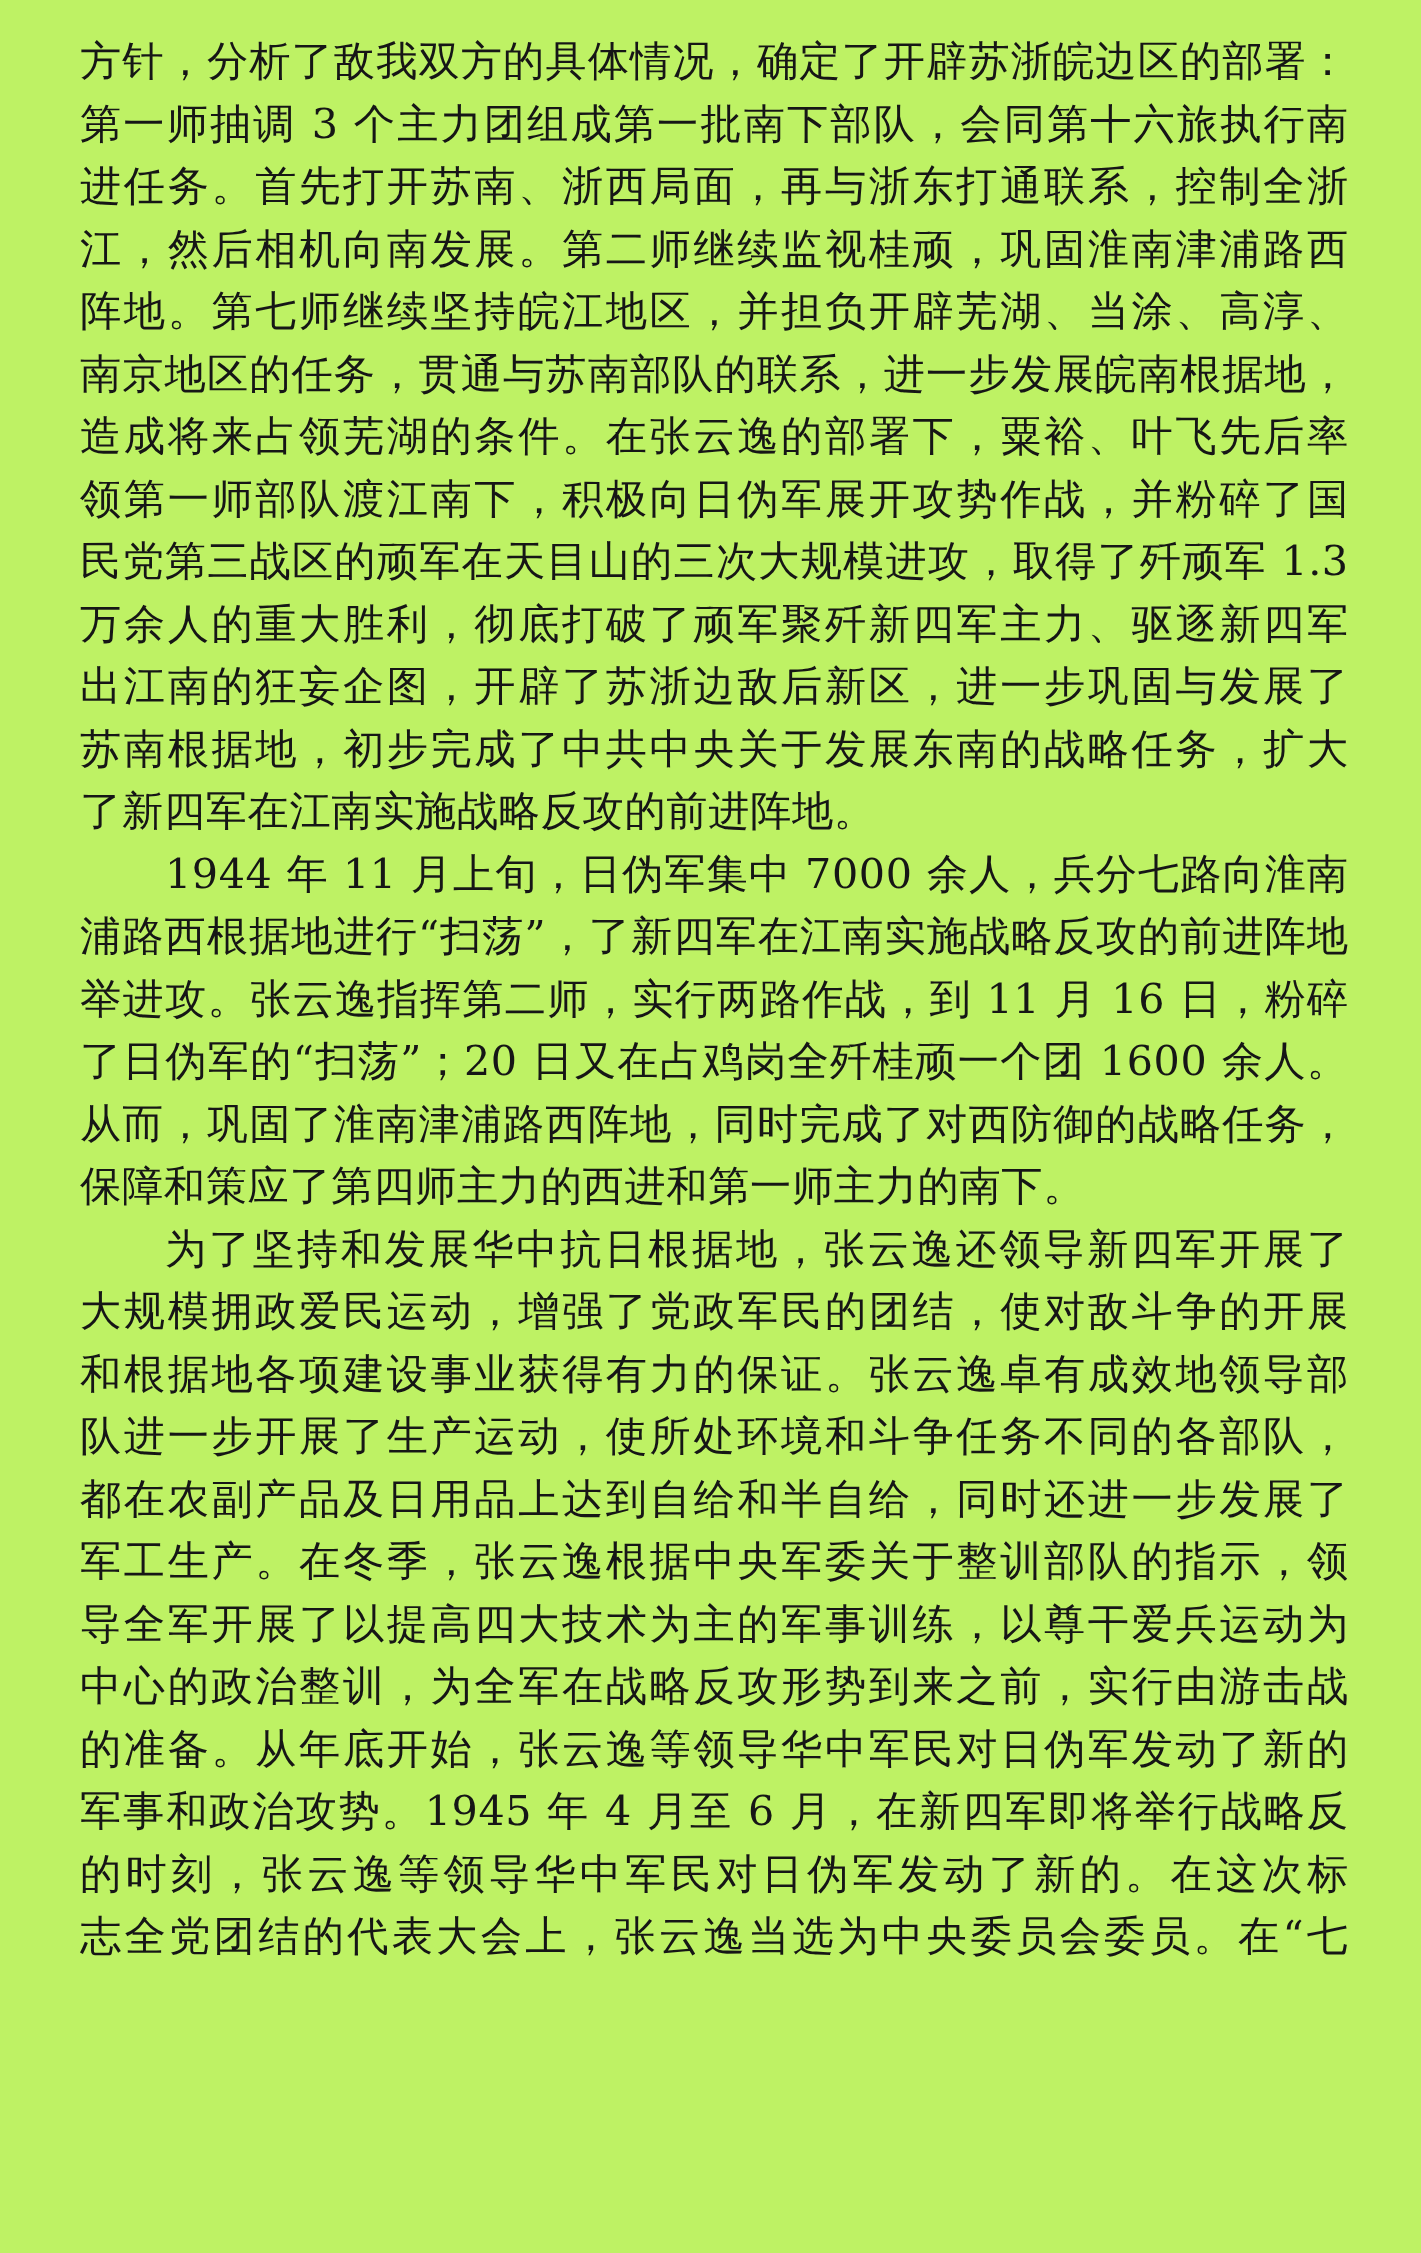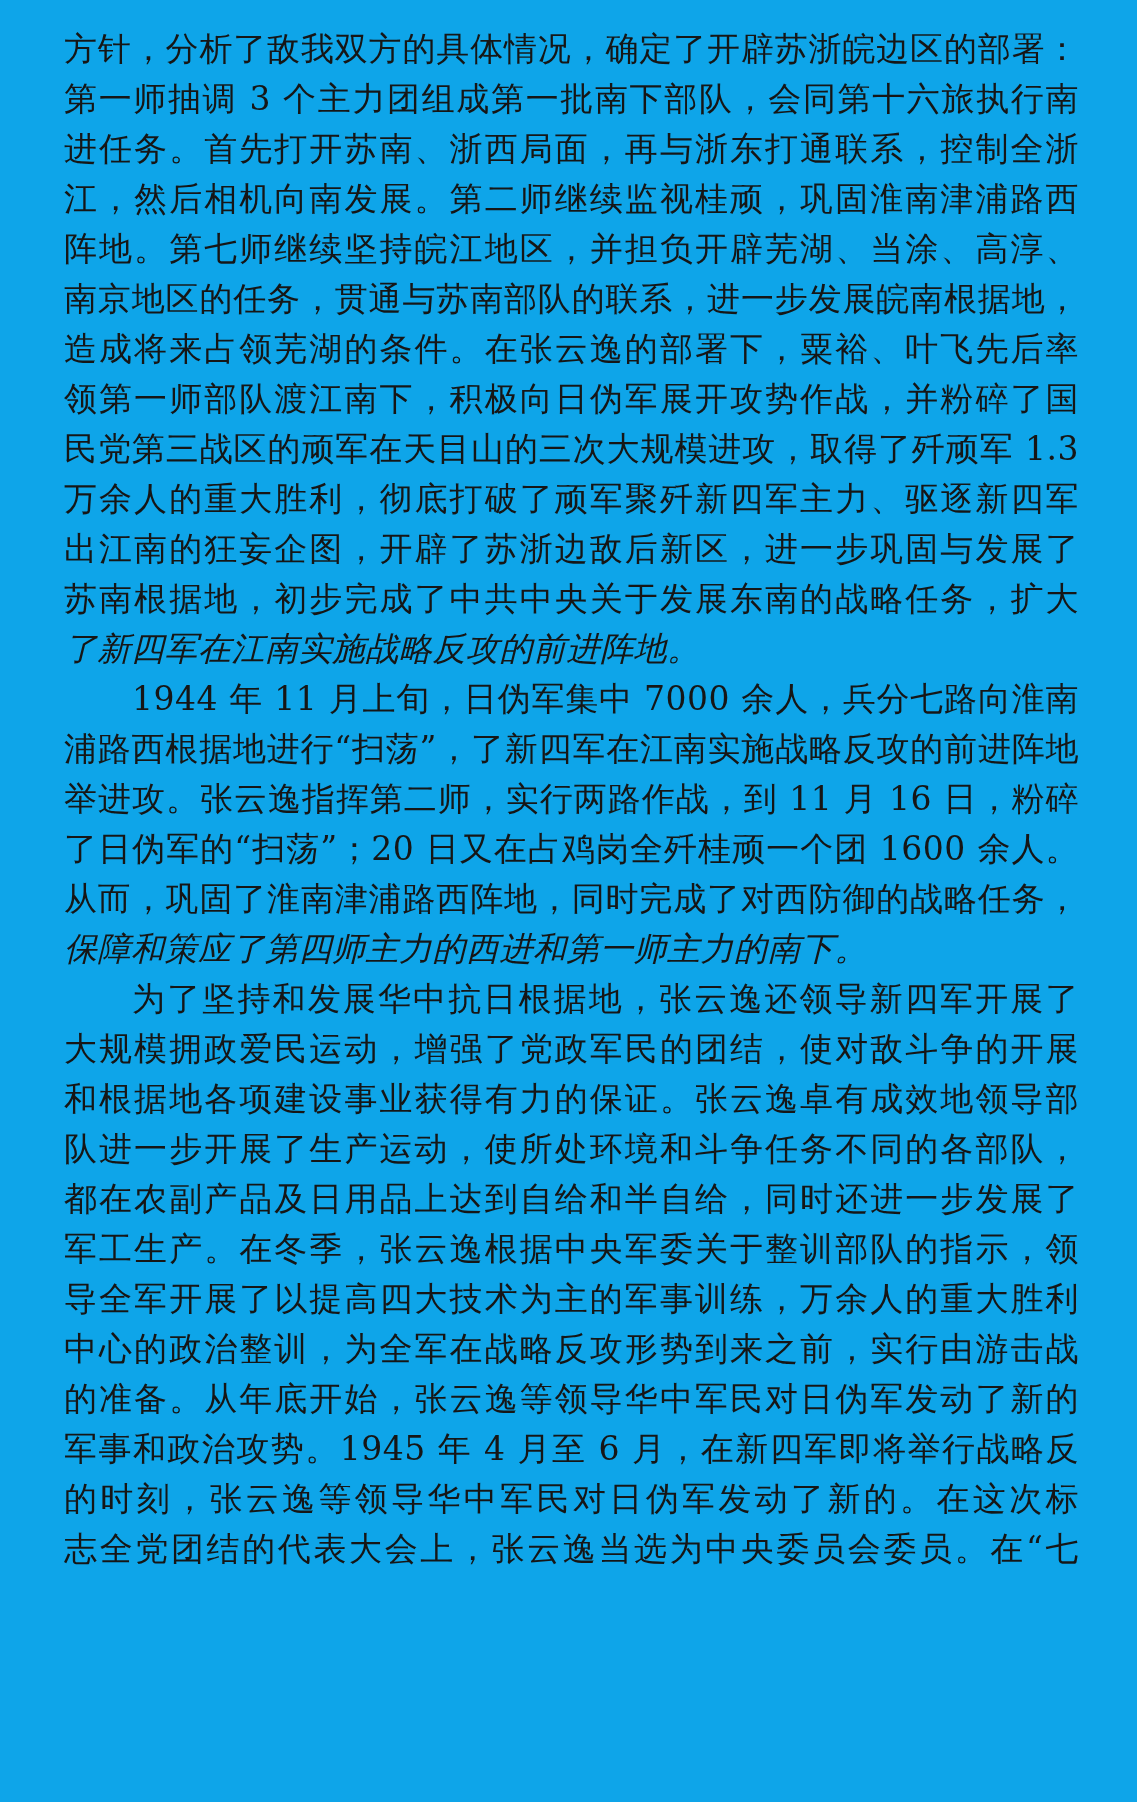--- a/index.html
+++ b/index.html
@@ -11,21 +11,21 @@
     width: 1137px;
     height: 1802px;
     position: relative;
     font-family: "DejaVu Serif", "Liberation Serif", serif;
   }
   .page {
     position: absolute;
     top: 0; left: 0;
     width: 1137px;
     height: 1802px;
-    background: #0ea5e9;
+    background: #bef264;
     box-sizing: border-box;
     padding: 24px 58px 0 64px;
   }
   .text-block {
     width: 1015px;
   }
   .line {
     font-size: 33px;
     line-height: 50px;
     height: 50px;
@@ -35,21 +35,20 @@
     text-align-last: justify;
     text-justify: inter-character;
     overflow: hidden;
     letter-spacing: 0.5px;
   }
   .line.indent {
     text-indent: 68px; 
   }
   .line.short {
     text-align-last: left; 
-    font-style: italic;
   }
 </style>
 </head>
 <body>
 
 <div class="page">
   <div class="text-block">
       <div class="line">方针，分析了敌我双方的具体情况，确定了开辟苏浙皖边区的部署：</div>
       <div class="line">第一师抽调 3 个主力团组成第一批南下部队，会同第十六旅执行南</div>
       <div class="line">进任务。首先打开苏南、浙西局面，再与浙东打通联系，控制全浙</div>
@@ -68,20 +67,20 @@
       <div class="line">举进攻。张云逸指挥第二师，实行两路作战，到 11 月 16 日，粉碎</div>
       <div class="line">了日伪军的“扫荡”；20 日又在占鸡岗全歼桂顽一个团 1600 余人。</div>
       <div class="line">从而，巩固了淮南津浦路西阵地，同时完成了对西防御的战略任务，</div>
       <div class="line short">保障和策应了第四师主力的西进和第一师主力的南下。</div>
       <div class="line indent">为了坚持和发展华中抗日根据地，张云逸还领导新四军开展了</div>
       <div class="line">大规模拥政爱民运动，增强了党政军民的团结，使对敌斗争的开展</div>
       <div class="line">和根据地各项建设事业获得有力的保证。张云逸卓有成效地领导部</div>
       <div class="line">队进一步开展了生产运动，使所处环境和斗争任务不同的各部队，</div>
       <div class="line">都在农副产品及日用品上达到自给和半自给，同时还进一步发展了</div>
       <div class="line">军工生产。在冬季，张云逸根据中央军委关于整训部队的指示，领</div>
-      <div class="line">导全军开展了以提高四大技术为主的军事训练，万余人的重大胜利</div>
+      <div class="line">导全军开展了以提高四大技术为主的军事训练，以尊干爱兵运动为</div>
       <div class="line">中心的政治整训，为全军在战略反攻形势到来之前，实行由游击战</div>
       <div class="line">的准备。从年底开始，张云逸等领导华中军民对日伪军发动了新的</div>
       <div class="line">军事和政治攻势。1945 年 4 月至 6 月，在新四军即将举行战略反攻</div>
       <div class="line">的时刻，张云逸等领导华中军民对日伪军发动了新的。在这次标</div>
       <div class="line">志全党团结的代表大会上，张云逸当选为中央委员会委员。在“七</div>
     </div>
 </div>
 
 </body></html>

